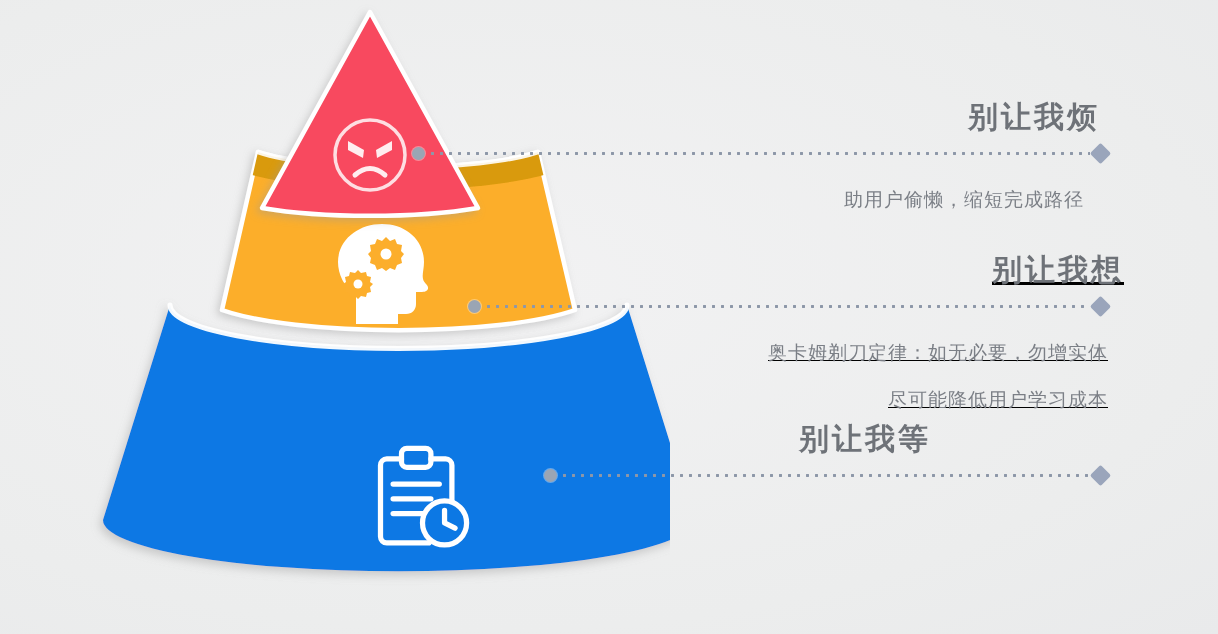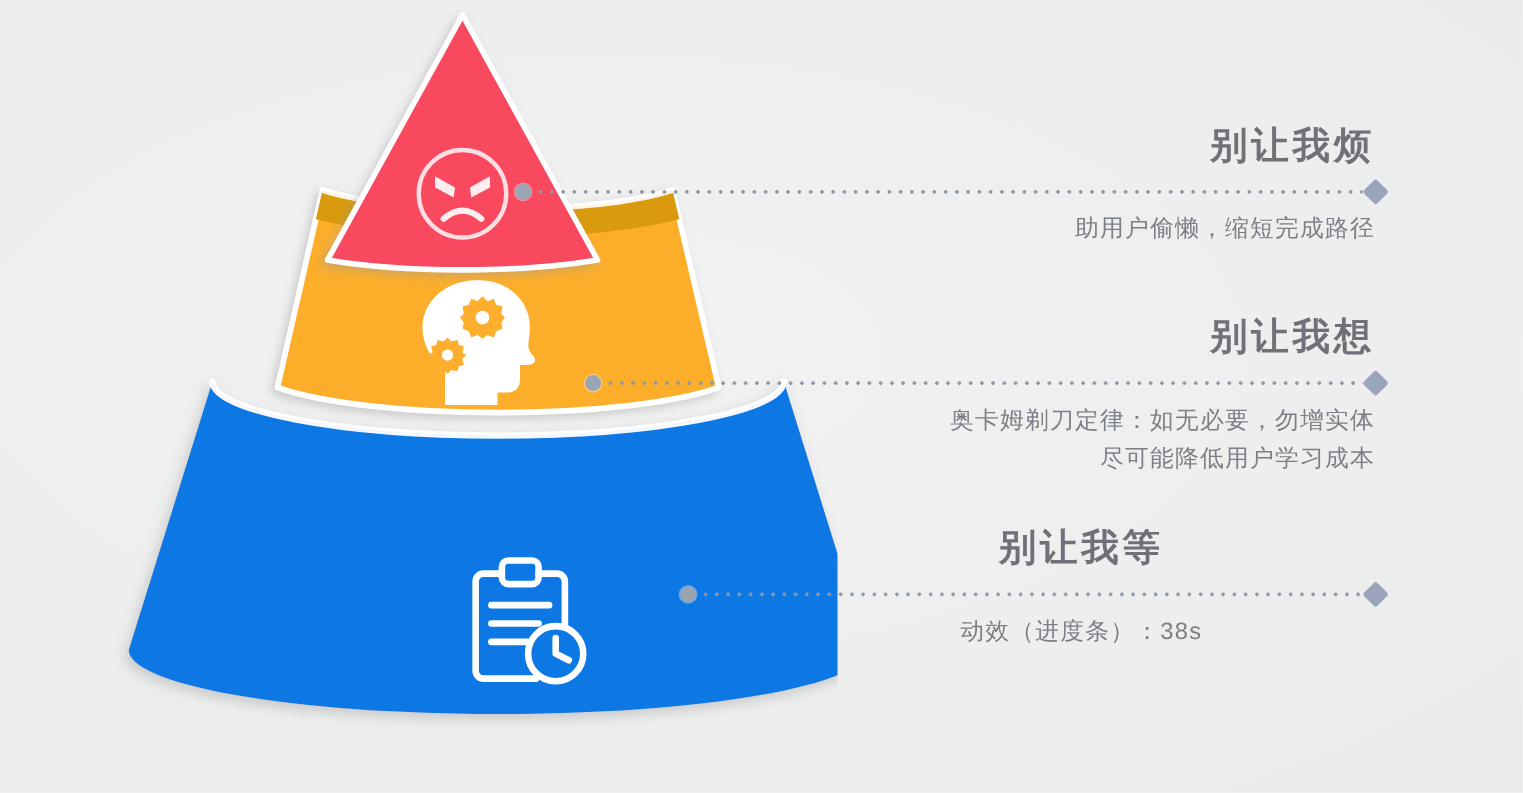--- a/index.html
+++ b/index.html
@@ -84,21 +84,21 @@
     letter-spacing: 3px;
     line-height: 1.1;
     margin: 0 0 6px 0;
     white-space: nowrap;
   }
   .block .desc {
     font-size: 19px;
     color: #7b7f86;
     line-height: 1.62;
     letter-spacing: 1px;
-    margin: 0;
+    margin: 16px;
     white-space: nowrap;
   }
   .block .desc-spacer {
     height: 30px;
   }
 </style>
 </head>
 <body>
 
 <div id="stage">
@@ -195,32 +195,31 @@
     <div class="desc-spacer"></div>
     <p class="desc">助用户偷懒，缩短完成路径</p>
   </div>
 
   <div class="connector" style="left:468px; top:299px; width:640px;">
     <span class="conn-dot"></span>
     <span class="conn-line"></span>
     <span class="conn-diamond"></span>
   </div>
 
-  <div class="block" style="left:630px; top:253px;">
+  <div class="block" style="left:654px; top:253px;text-decoration:underline;">
     <div class="title">别让我想</div>
     <div class="desc-spacer"></div>
     <p class="desc">奥卡姆剃刀定律：如无必要，勿增实体</p>
     <p class="desc">尽可能降低用户学习成本</p>
   </div>
 
   <div class="connector" style="left:544px; top:468px; width:564px;">
     <span class="conn-dot"></span>
     <span class="conn-line"></span>
     <span class="conn-diamond"></span>
   </div>
 
   <div class="block" style="left:630px; top:422px;text-align:center;">
     <div class="title">别让我等</div>
     <div class="desc-spacer"></div>
-    <p class="desc">动效（进度条）：38s</p>
   </div>
 
 </div>
 
 </body></html>

